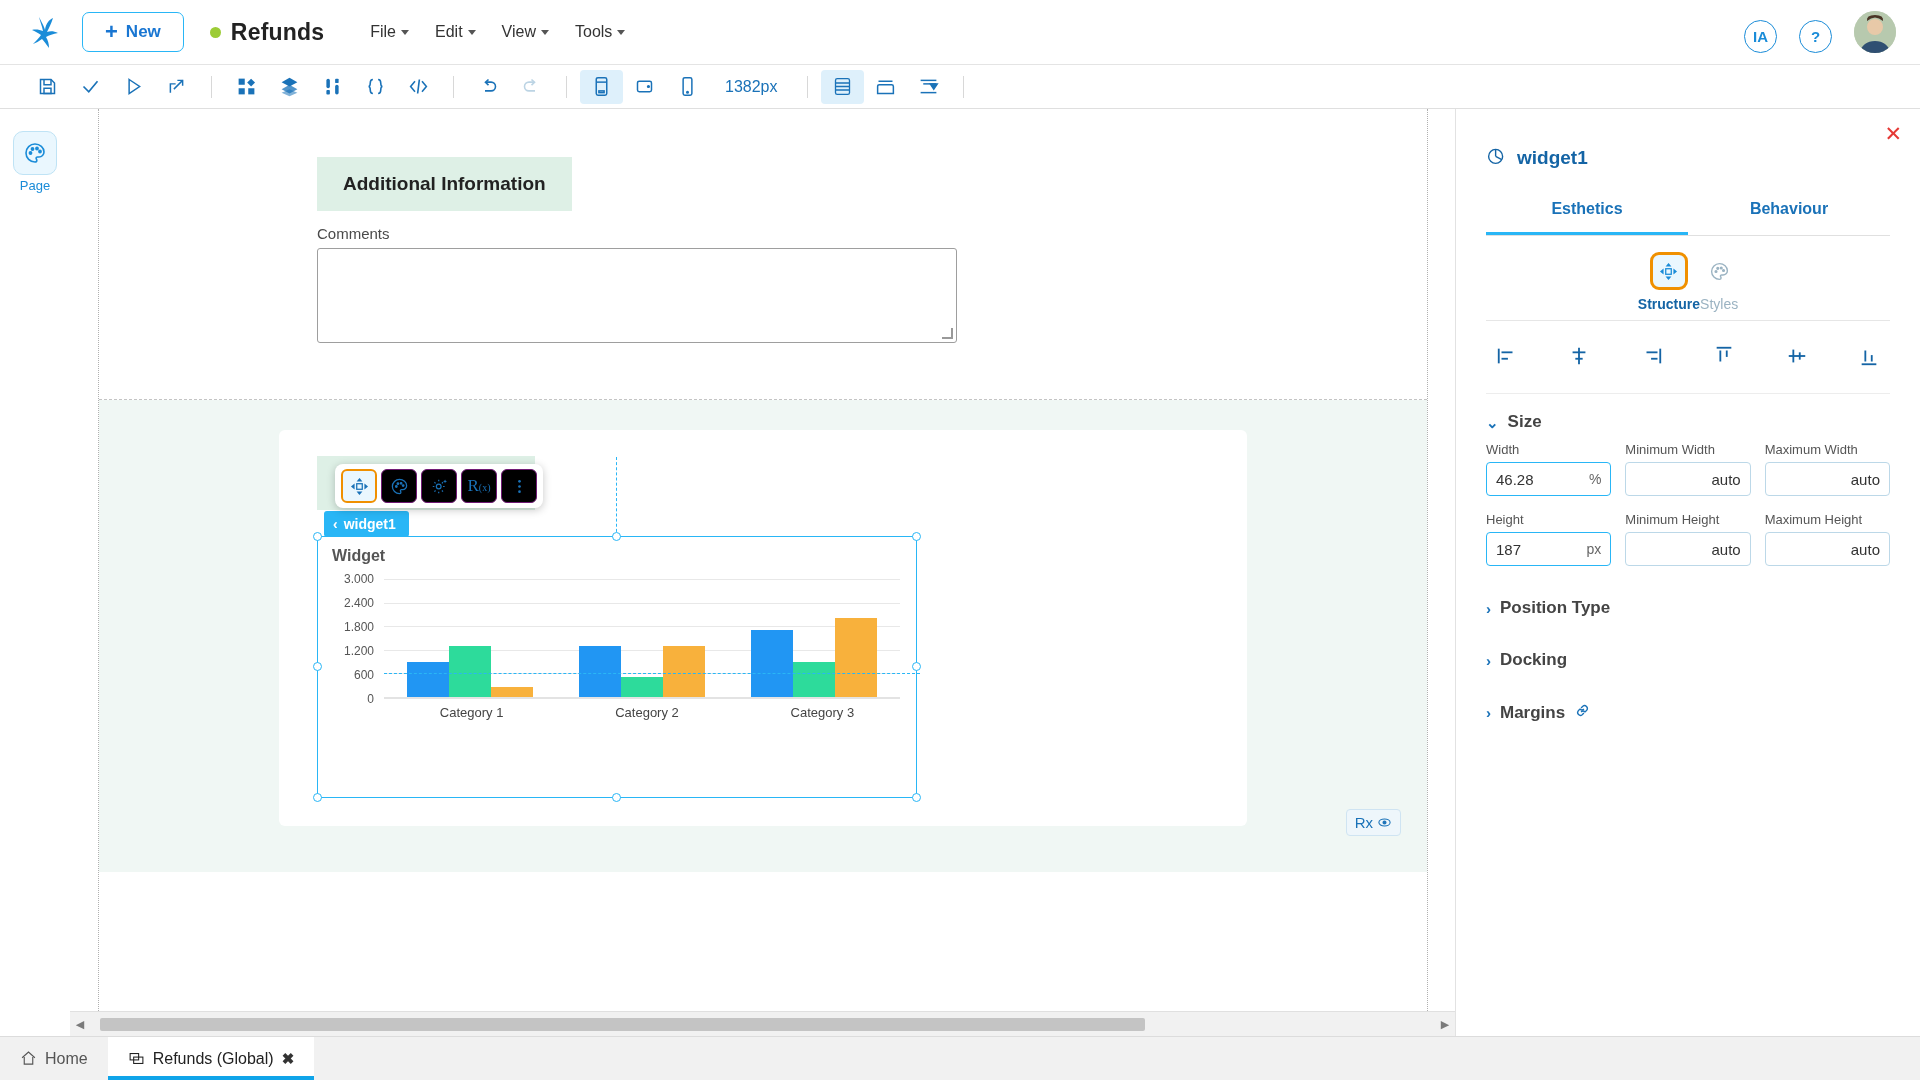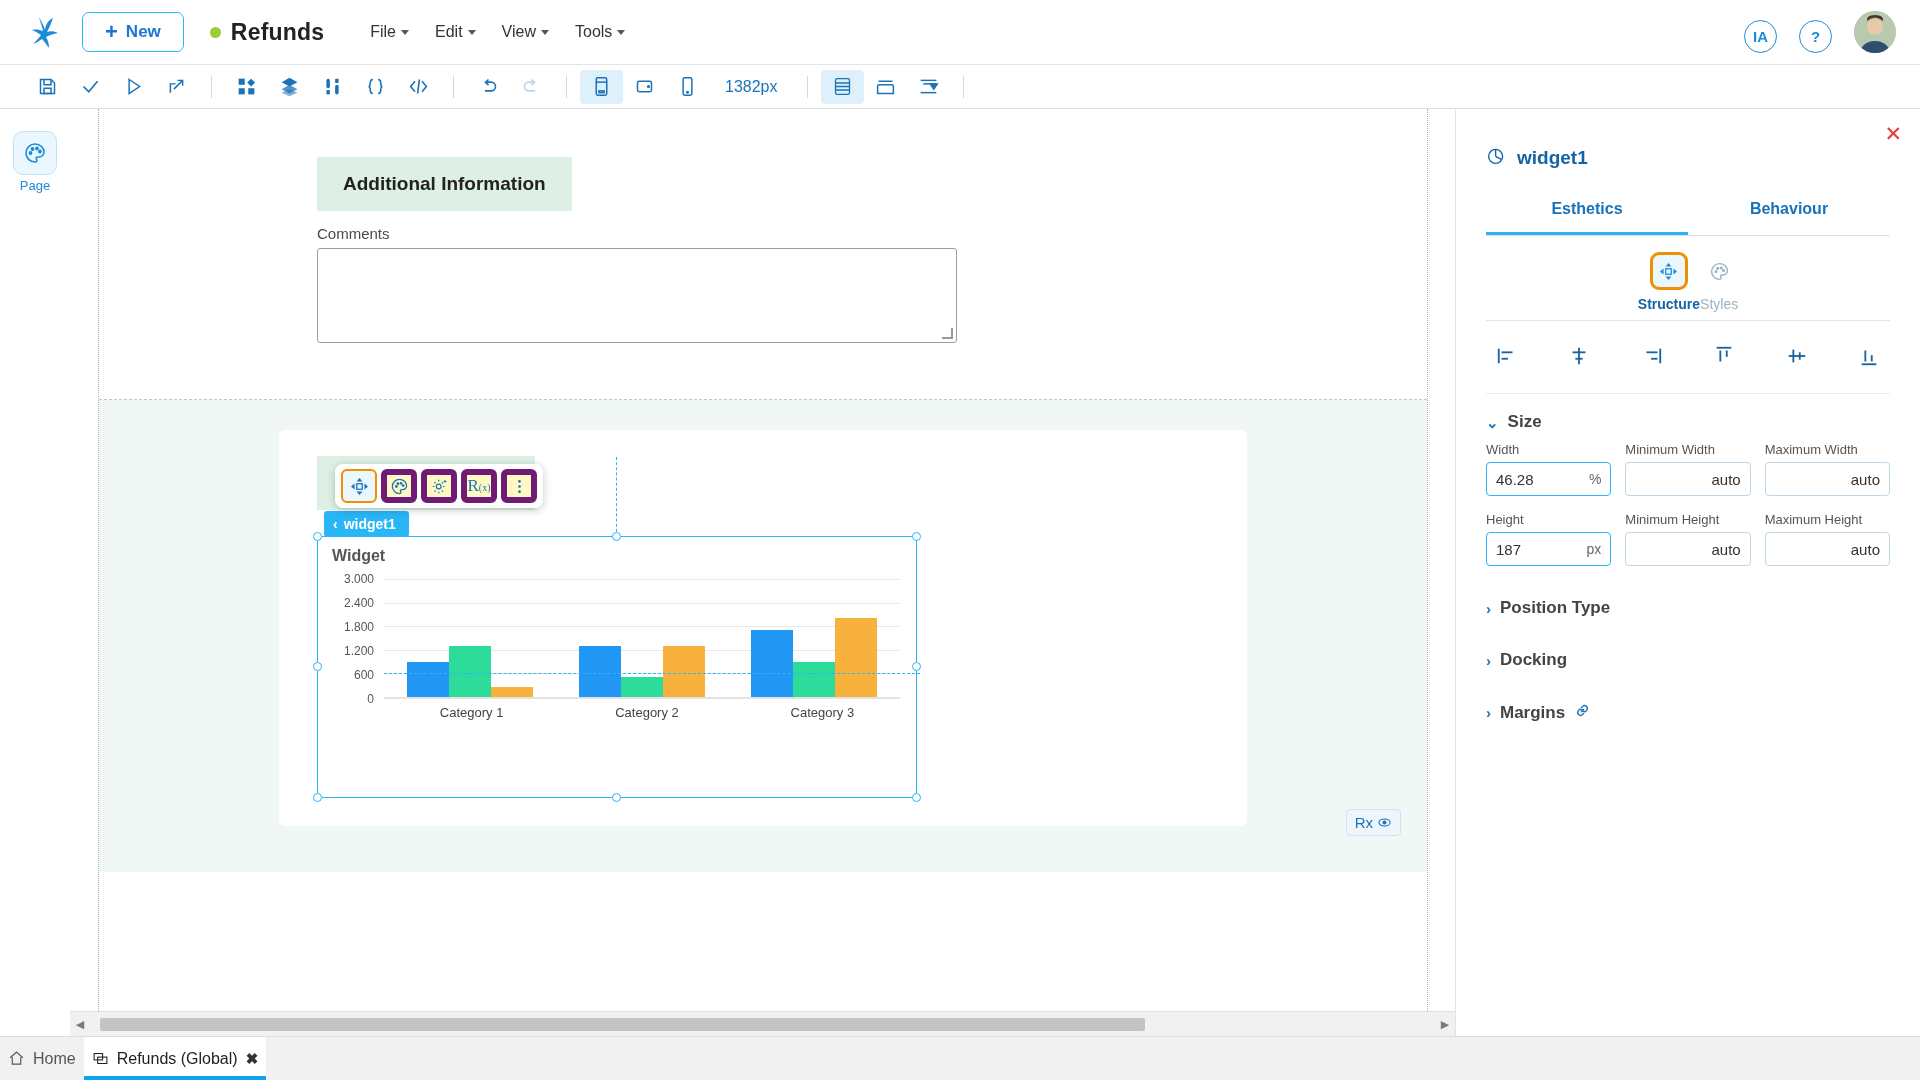--- a/index.html
+++ b/index.html
@@ -105,21 +105,21 @@
   .guide-v { position:absolute;left:calc(50% - 1px);top:-80px;height:80px;border-left:1.5px dashed #29b6f6; }
   .chip-label {
     position:absolute;left:6px;top:-26px;background:#29b6f6;color:#fff;font-size:14px;font-weight:bold;
     padding:5px 13px 5px 9px;border-radius:3px;display:flex;align-items:center;gap:6px;cursor:pointer;
   }
   .float-toolbar {
     position:absolute;left:18px;top:-72px;background:#fff;border-radius:8px;padding:5px 6px;
     box-shadow:0 2px 8px rgba(0,0,0,.22);display:flex;align-items:center;gap:4px;z-index:20;
   }
   .ftb {
-    width:36px;height:34px;border:6px solid #701a75;border-radius:6px;background:#fef9c3;
+    width:36px;height:34px;border:1px solid #701a75;border-radius:6px;background:#000000;
     display:flex;align-items:center;justify-content:center;color:#1a72b8;cursor:pointer;
   }
   .ftb.sel { border:2.5px solid #f09000;background:#eaf7fe; }
 
   
   .chart-title { font-size:16px;font-weight:bold;color:#555;margin:10px 0 0 14px; }
   .chart-body { position:relative;margin:14px 10px 0 10px;height:120px; }
   .yaxis { position:absolute;left:0;top:0;bottom:0;width:52px; }
   .ytick { position:absolute;right:6px;font-size:12px;color:#555;transform:translateY(-50%); }
   .plot { position:absolute;left:56px;right:6px;top:0;bottom:0;border-bottom:2px solid #e3e3e3; }
@@ -183,21 +183,21 @@
   .input .val.right { text-align:right; }
   .input .unit { color:#666;font-size:14px;margin-left:6px; }
   .acc-row { display:flex;align-items:center;gap:9px;padding:16px 0;cursor:pointer; }
   .link-icon { color:#1a72b8; }
 
   
   .bottom-tabs {
     height:44px;min-height:44px;display:flex;align-items:stretch;background:#f1f1f1;border-top:1px solid #dcdcdc;
   }
   .btab {
-    display:flex;align-items:center;gap:8px;padding:0 8px;font-size:16px;color:#555;cursor:pointer;position:relative;
+    display:flex;align-items:center;gap:8px;padding:0 20px;font-size:16px;color:#555;cursor:pointer;position:relative;
   }
   .btab.active { background:#fff;color:#222; }
   .btab.active:after { content:"";position:absolute;left:0;right:0;bottom:0;height:4px;background:#0fa4e9; }
   .btab .x { font-size:15px;font-weight:bold;color:#333; }
 </style>
 </head>
 <body>
 
 <div class="app">
 

